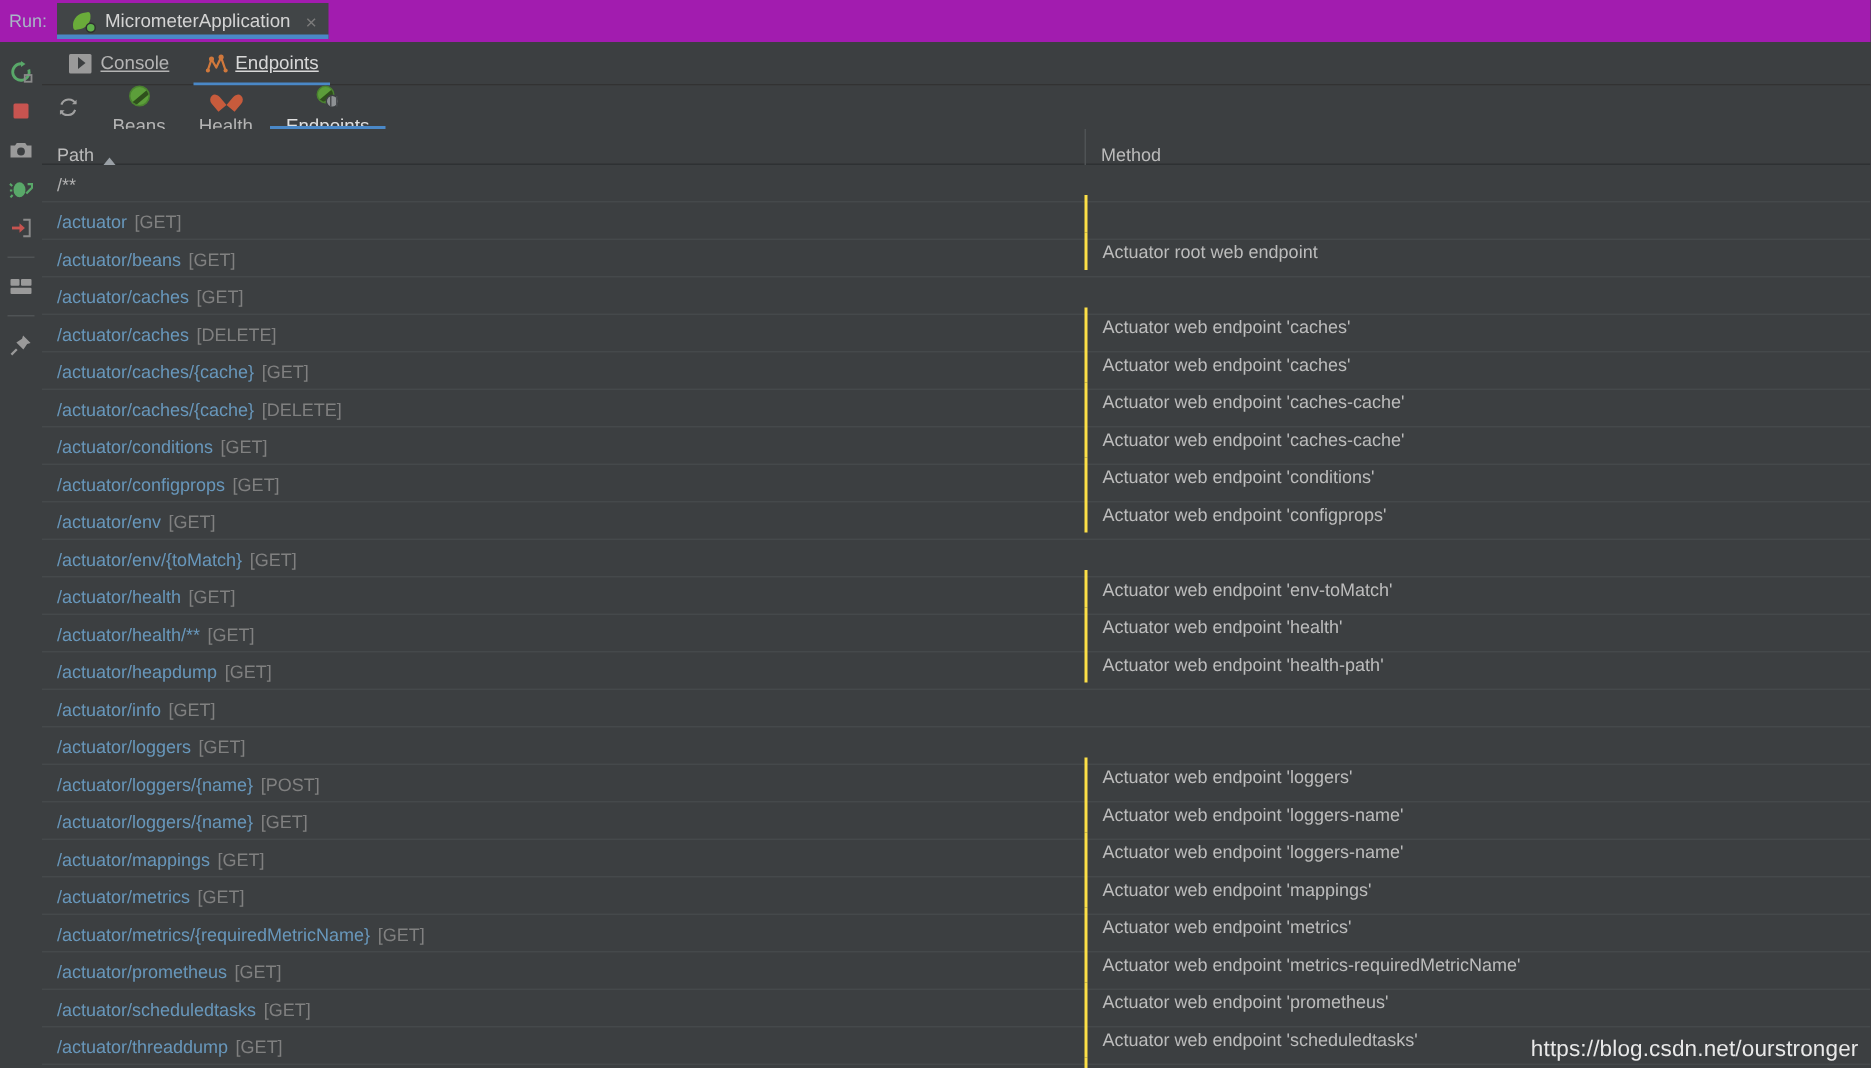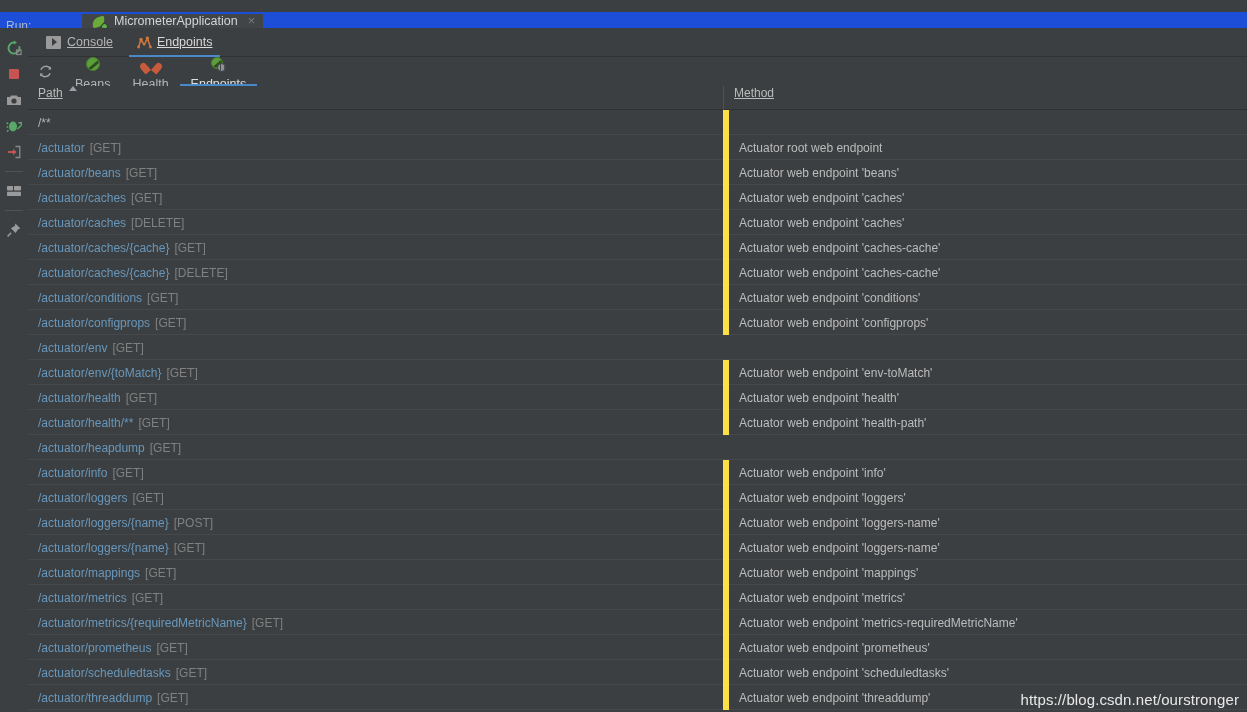--- a/index.html
+++ b/index.html
@@ -10,38 +10,37 @@
     background: #3c3f41;
     font-family: "Liberation Sans", sans-serif;
     font-size: 12px;
     color: #bbbbbb;
     -webkit-font-smoothing: antialiased;
   }
 
   
   .run-strip {
     position: absolute;
-    left: 0; top: 12px;
+    left: 0; top: 0;
     width: 1247px; height: 28px;
-    background: #1d4ed8;
-    display: flex;
-    align-items: center;
-    gap: 44px;
+    background: #a21caf;
+    display: flex;
+    align-items: center;
   }
   .run-label {
     padding-left: 6px;
     width: 38px;
     font-size: 12px;
     color: #a9b7c6;
   }
   .run-tab {
     position: relative;
     height: 24px;
     display: flex;
-    align-items: flex-start;
+    align-items: center;
     gap: 6px;
     padding: 0 8px 0 10px;
     background: #414547;
     cursor: default;
   }
   .run-tab::after {
     content: "";
     position: absolute;
     left: 0; right: 0; bottom: 0;
     height: 3px;
@@ -268,28 +267,27 @@
   .thead {
     display: flex;
     height: 24px;
     background: #3c3f41;
     border-bottom: 1px solid #2e3133;
     align-items: center;
   }
   .th {
     height: 24px;
     display: flex;
-    align-items: flex-start;
+    align-items: flex-end;
     gap: 6px;
     padding-left: 10px;
     font-size: 12px;
     color: #bbbbbb;
     cursor: pointer;
     position: relative;
-    text-decoration: underline;
   }
   .th.col-path { width: 695px; }
   .th.col-method {
     flex: 1;
     border-left: 1px solid #4f5355;
   }
   .sort-asc {
     width: 0; height: 0;
     border-left: 4px solid transparent;
     border-right: 4px solid transparent;
@@ -305,23 +303,24 @@
     height: 25px;
     display: flex;
     align-items: center;
     padding-left: 10px;
     overflow: hidden;
     white-space: nowrap;
   }
   .td.col-path { width: 695px; }
   .td.col-method {
     flex: 1;
-    border-left: 6px solid #fde047;
+    border-left: 2px solid #fde047;
     color: #bcbcbc;
     font-size: 12px;
+    margin-top: 20px;
   }
   .path-link {
     color: #6897bb;
     font-size: 12px;
     cursor: pointer;
   }
   .path-link.plain { color: #b0b0b0; cursor: default; }
   .path-method {
     color: #808080;
     font-size: 12px;
@@ -521,23 +520,20 @@
         </div>
         <div class="td col-method">
           <span>Actuator root web endpoint</span>
         </div>
       </div>
       <div class="tr">
         <div class="td col-path">
           <span class="path-link">/actuator/beans</span>
           <span class="path-method">[GET]</span>
         </div>
-        <div class="td col-method">
-          <span>Actuator web endpoint 'beans'</span>
-        </div>
       </div>
       <div class="tr">
         <div class="td col-path">
           <span class="path-link">/actuator/caches</span>
           <span class="path-method">[GET]</span>
         </div>
         <div class="td col-method">
           <span>Actuator web endpoint 'caches'</span>
         </div>
       </div>
@@ -623,23 +619,20 @@
         <div class="td col-path">
           <span class="path-link">/actuator/heapdump</span>
           <span class="path-method">[GET]</span>
         </div>
       </div>
       <div class="tr">
         <div class="td col-path">
           <span class="path-link">/actuator/info</span>
           <span class="path-method">[GET]</span>
         </div>
-        <div class="td col-method">
-          <span>Actuator web endpoint 'info'</span>
-        </div>
       </div>
       <div class="tr">
         <div class="td col-path">
           <span class="path-link">/actuator/loggers</span>
           <span class="path-method">[GET]</span>
         </div>
         <div class="td col-method">
           <span>Actuator web endpoint 'loggers'</span>
         </div>
       </div>

